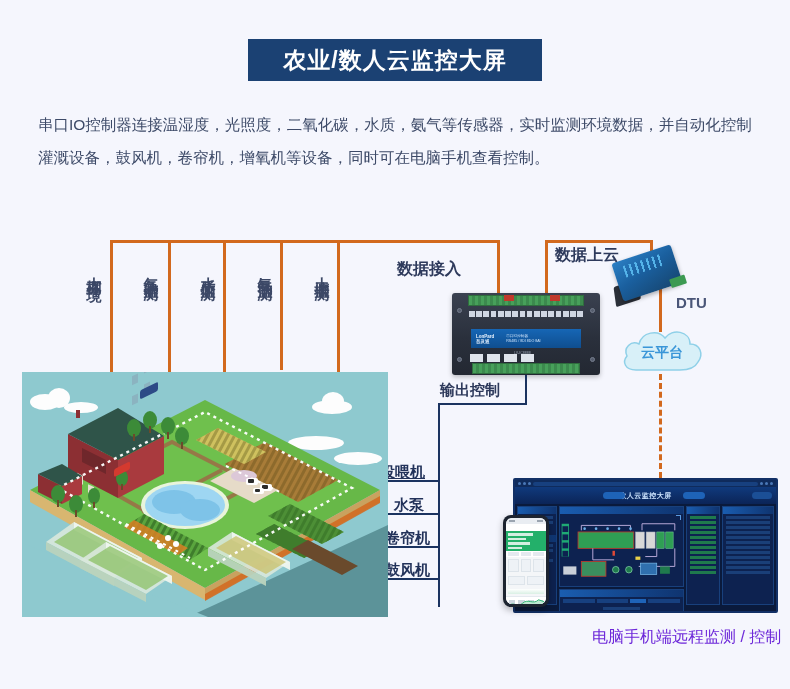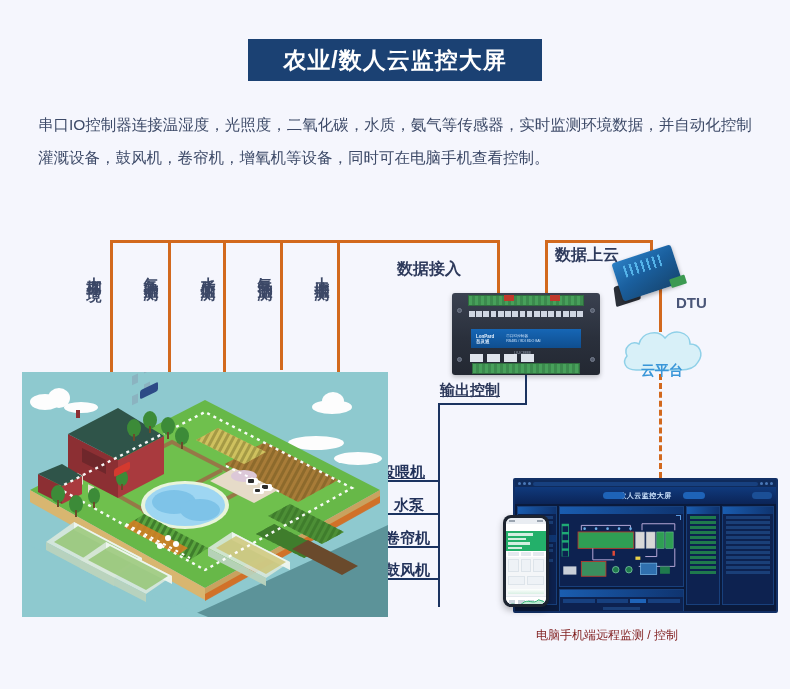--- a/index.html
+++ b/index.html
@@ -127,21 +127,21 @@
     position:absolute; right:-4px; bottom:-2px; width: 16px; height: 9px;
     background: #3c9a52; border-radius:1px;
   }
 
   
   #cloud {
     position: absolute; left: 620px; top: 322px; width: 84px; height: 52px;
   }
   #cloud .cl-txt {
     position: absolute; left: 0; top: 22px; width: 84px; text-align:center;
-    color: #3a96d8; font-size: 14px; font-weight: bold; z-index: 3; margin-top: 18px;
+    color: #3a96d8; font-size: 14px; font-weight: bold; z-index: 3;
   }
 
   
   .out-row {
     position: absolute; color: #22325a;
     font-size: 15px; font-weight: bold; white-space: nowrap;
   }
   .nv-h { position: absolute; background: #1b3360; height: 2px; }
   .nv-v { position: absolute; background: #1b3360; width: 2px; }
 
@@ -211,22 +211,22 @@
   #phone .ph-tabs { height:6px; background:#fff; display:flex; gap:2px; padding:1px 2px;}
   #phone .ph-tabs i { flex:1; background:#e4e9ef; display:block;}
   #phone .ph-grid { display:flex; gap:2px; padding:2px; }
   #phone .ph-grid i { flex:1; height:13px; background:#eef2f6; border:1px solid #dde4ea; display:block;}
   #phone .ph-chart { flex:1; margin:2px; background:linear-gradient(180deg,#ffffff,#d9f0e4); position:relative;}
   #phone .ph-chart svg { position:absolute; inset:0; }
   #phone .ph-bottom { height:8px; background:#fff; display:flex; gap:3px; padding:1px 3px; border-top:1px solid #e4e9ef;}
   #phone .ph-bottom i { flex:1; background:#cdd6df; height:4px; margin-top:2px; display:block;}
 
   #mon-caption {
-    position: absolute; left: 536px; top: 627px;
-    color: #7f1d1d; font-size: 12px; white-space: nowrap;
+    position: absolute; left: 592px; top: 627px;
+    color: #6d28d9; font-size: 16px; white-space: nowrap;
   }
 </style>
 </head>
 <body>
 
 <div id="title-banner">
   <span class="txt">农业/数人云监控大屏</span>
 </div>
 
 <div id="intro">串口IO控制器连接温湿度，光照度，二氧化碳，水质，氨气等传感器，实时监测环境数据，并自动化控制灌溉设备，鼓风机，卷帘机，增氧机等设备，同时可在电脑手机查看控制。</div>
@@ -315,21 +315,21 @@
     <b style="left:5px;  top:15px;"></b>
     <b style="right:5px; top:15px;"></b>
     <b style="left:5px;  bottom:13px;"></b>
     <b style="right:5px; bottom:13px;"></b>
   </div>
 </div>
 
 <div class="nv-v" style="left:525px; top:375px; height:28px;"></div>
 <div class="nv-h" style="left:438px; top:403px; width:89px;"></div>
 <div class="nv-v" style="left:438px; top:403px; height:204px;"></div>
-<div class="hlabel" style="left:440px; top:381px; font-size:15px;text-decoration:underline;">输出控制</div>
+<div class="hlabel" style="left:440px; top:381px; font-size:15px;">输出控制</div>
 
 <div class="nv-h" style="left:345px; top:480px; width:94px;"></div>
 <div class="nv-h" style="left:290px; top:513px; width:149px;"></div>
 <div class="nv-h" style="left:320px; top:546px; width:119px;"></div>
 <div class="nv-h" style="left:250px; top:578px; width:189px;"></div>
 
 <div class="out-row" style="left:380px; top:463px;text-decoration:underline;">投喂机</div>
 <div class="out-row" style="left:394px; top:496px;">水泵</div>
 <div class="out-row" style="left:385px; top:529px;">卷帘机</div>
 <div class="out-row" style="left:385px; top:561px;">鼓风机</div>

